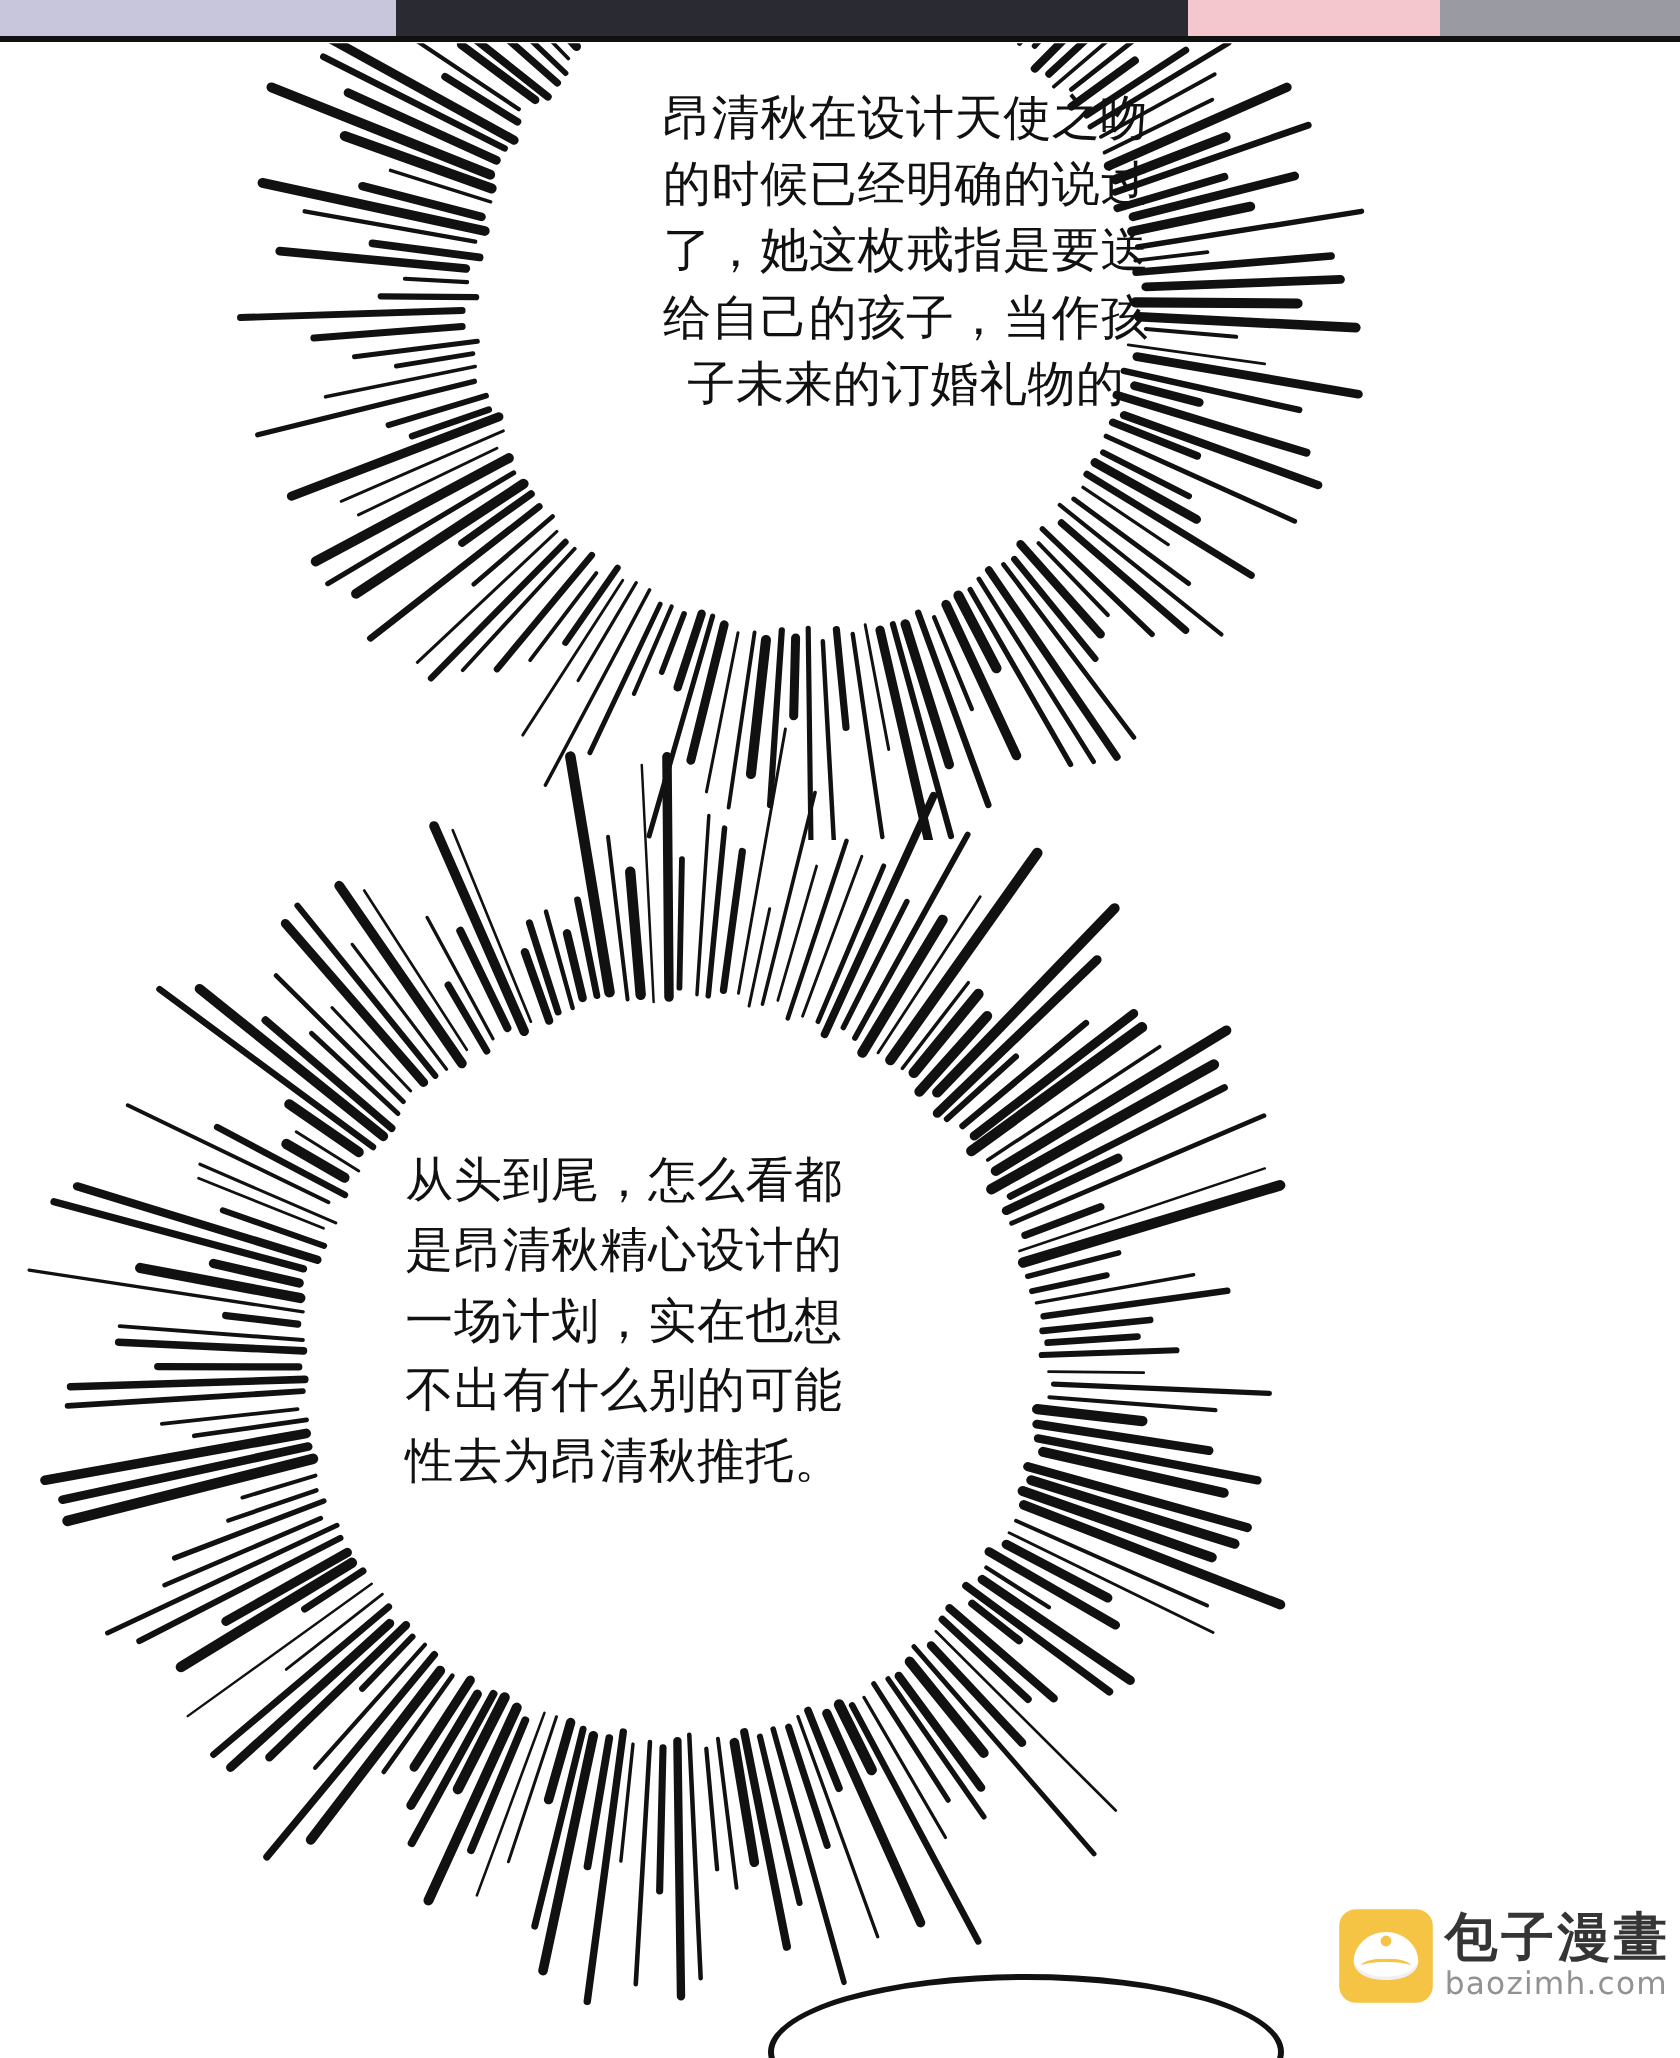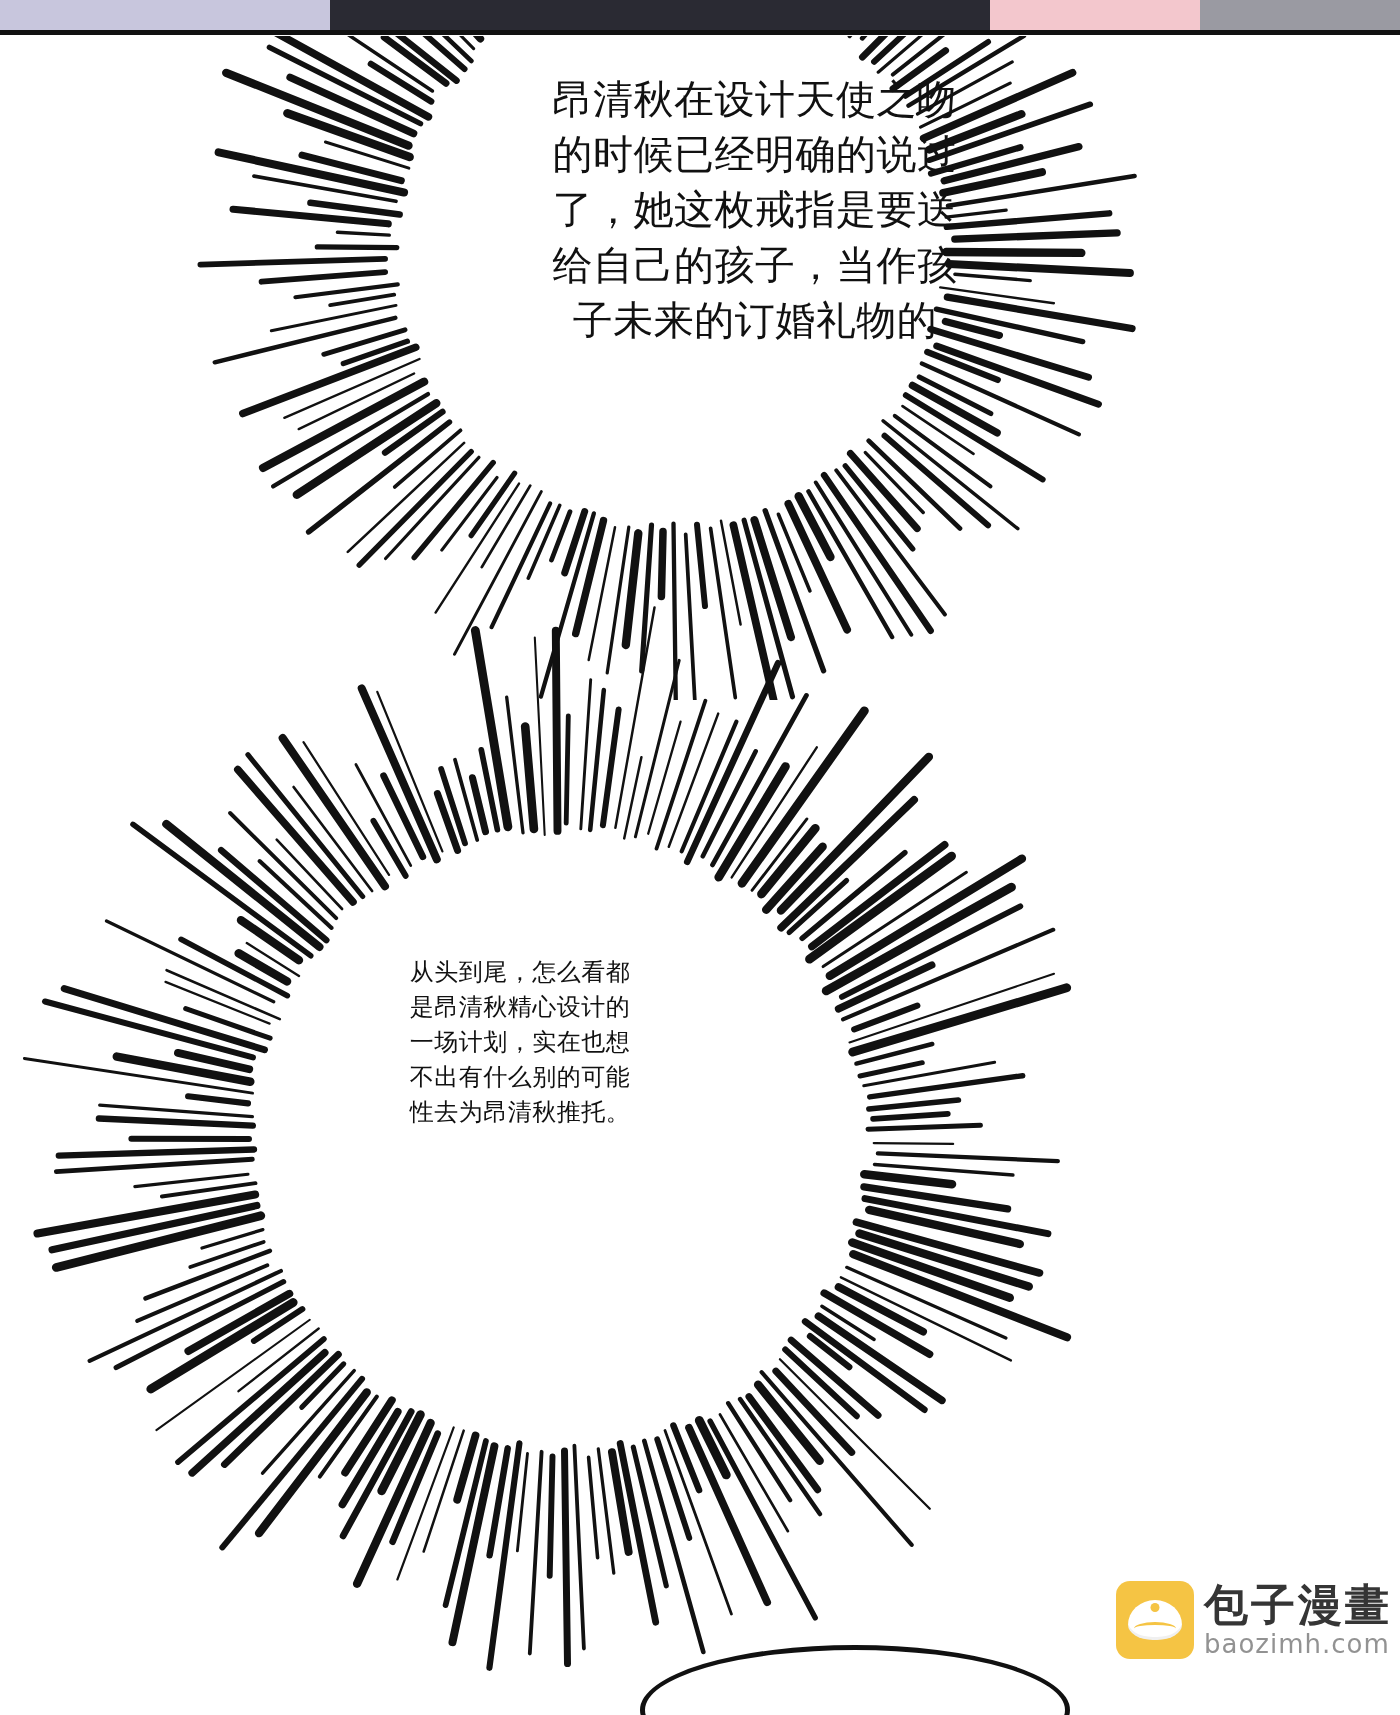--- a/index.html
+++ b/index.html
@@ -64,29 +64,29 @@
   }
   #bubble-one-text {
     left: 445px;
     top: 72px;
     width: 620px;
   }
   #bubble-two-text {
     left: 240px;
     top: 955px;
     width: 560px;
-    font-size: 24px;
+    font-size: 40px;
     line-height: 1.46;
   }
 
   
   .watermark {
     position: absolute;
     right: 8px;
-    bottom: 56px;
+    bottom: 46px;
     display: flex;
     align-items: center;
     gap: 10px;
     opacity: 0.95;
   }
   .wm-badge {
     width: 78px;
     height: 78px;
     border-radius: 14px;
     background: #f5c13a;

